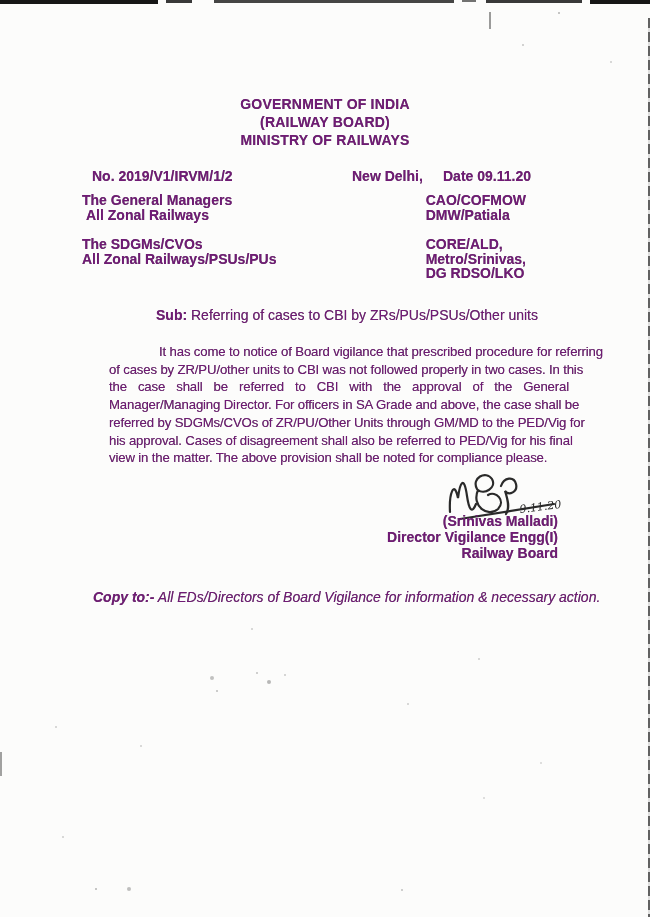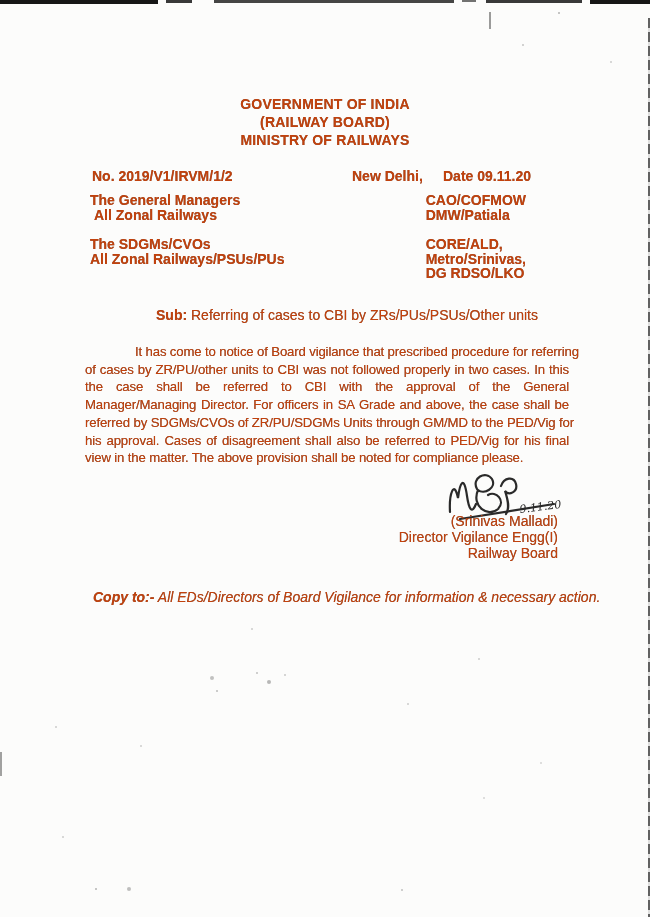--- a/index.html
+++ b/index.html
@@ -1,20 +1,20 @@
 <!DOCTYPE html>
 <html><head>
 <meta charset="utf-8">
 <style>
   html,body { margin:0; padding:0; background:#e8e8e8; }
   .page {
     position:relative; width:650px; height:917px; margin:0 auto;
     background:#fcfcfb; overflow:hidden;
     font-family:"Liberation Sans", sans-serif;
-    color:#c2410c;
+    color:#701a75;
   }
   .ink { text-shadow:0 0 0.6px rgba(45,45,45,0.65); }
 
   
   .letterhead {
     position:absolute; top:95px; left:0; width:100%;
     text-align:center; font-weight:bold; font-size:14px; line-height:18px;
     letter-spacing:0.2px;
   }
 
@@ -23,40 +23,40 @@
              font-weight:bold; font-size:14px; }
   .ref-number { position:absolute; left:92px; top:0; }
   .ref-place  { position:absolute; left:352px; top:0; }
   .ref-date   { position:absolute; left:443px; top:0; }
 
   
   .addr-row { position:absolute; left:0; width:100%;
               font-weight:bold; font-size:14px; line-height:14.6px; }
   .addr-row1 { top:193px; }
   .addr-row2 { top:237px; }
-  .addr-left  { position:absolute; left:90px; top:0; }
+  .addr-left  { position:absolute; left:82px; top:0; }
   .addr-left .l2 { padding-left:4px; }
   .addr-right { position:absolute; right:124px; top:0; text-align:left; }
 
   
   .subject { position:absolute; top:307px; left:156px; font-size:14px; }
   .subject .lbl { font-weight:bold;margin-top:20px; }
 
   
   .body-block { position:absolute; top:343px; left:85px; width:484px;
                 font-size:13.2px; letter-spacing:-0.15px; }
   .body-line { line-height:17.7px; white-space:nowrap;
-               text-align:justify; text-align-last:justify; text-justify:inter-word; }
+               text-align:justify; text-align-last:justify; text-justify:inter-word;margin-left:24px; }
   .body-line.first { padding-left:50px; }
   .body-line.last  { text-align-last:left; }
 
   
   .sig-scribble { position:absolute; left:444px; top:470px; }
   .sig-block { position:absolute; top:514px; right:92px; text-align:right;
-               font-weight:normal; font-size:14px; line-height:15.9px; }
+               font-weight:bold; font-size:14px; line-height:15.9px; }
 
   
   .copy-line { position:absolute; top:589px; left:93px; font-size:14px;font-style:italic; }
   .copy-line .lbl { font-weight:bold; }
 
   
   .scan-top { position:absolute; top:0; left:0; width:100%; height:7px; }
   .scan-top span { position:absolute; top:0; background:#161616; }
   .scan-top .s1 { left:0;    width:158px; height:4px; }
   .scan-top .s2 { left:166px; width:26px; height:3px; opacity:.85; }
@@ -155,21 +155,21 @@
   <div class="subject ink">
     <span class="lbl">Sub:</span>
     <span>Referring of cases to CBI by ZRs/PUs/PSUs/Other units</span>
   </div>
 
   <div class="body-block ink">
     <div class="body-line first">It has come to notice of Board vigilance that prescribed procedure for referring</div>
     <div class="body-line">of cases by ZR/PU/other units to CBI was not followed properly in two cases. In this</div>
     <div class="body-line">the case shall be referred to CBI with the approval of the General</div>
     <div class="body-line">Manager/Managing Director. For officers in SA Grade and above, the case shall be</div>
-    <div class="body-line">referred by SDGMs/CVOs of ZR/PU/SDGMs Units through GM/MD to the PED/Vig for</div>
+    <div class="body-line">referred by SDGMs/CVOs of ZR/PU/Other Units through GM/MD to the PED/Vig for</div>
     <div class="body-line">his approval. Cases of disagreement shall also be referred to PED/Vig for his final</div>
     <div class="body-line last">view in the matter. The above provision shall be noted for compliance please.</div>
   </div>
 
   <div class="sig-scribble">
     <svg width="122" height="52" viewBox="0 0 122 52">
       <g fill="none" stroke="#2a2a2a" stroke-width="2.2" stroke-linecap="round">
         <path d="M6 42 C 5 24, 10 9, 14 28 C 16 12, 20 5, 23 26 C 25 40, 28 44, 32 34"></path>
         <path d="M33 19 C 27 8, 42 0, 48 9 C 53 18, 40 25, 34 20 C 27 36, 44 48, 54 39 C 62 31, 52 20, 44 25"></path>
         <path d="M57 16 C 60 7, 70 6, 72 14 C 74 22, 65 26, 61 21 C 64 30, 66 38, 62 44"></path>

